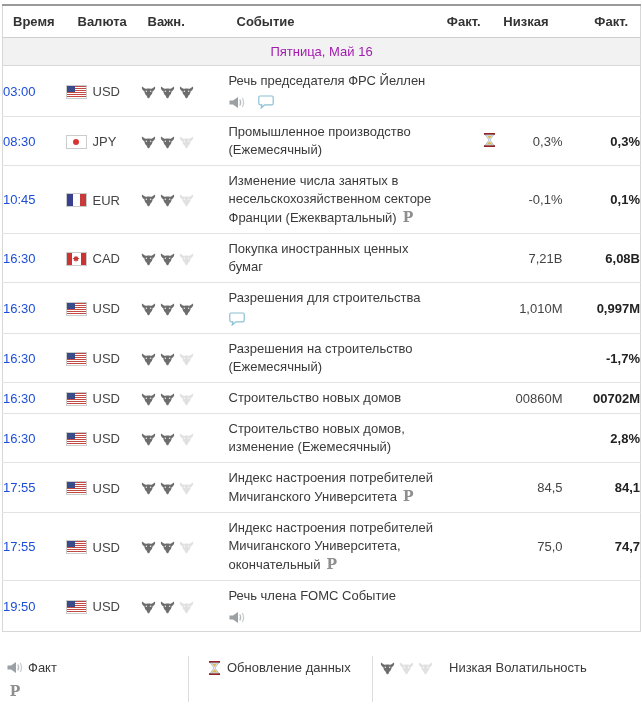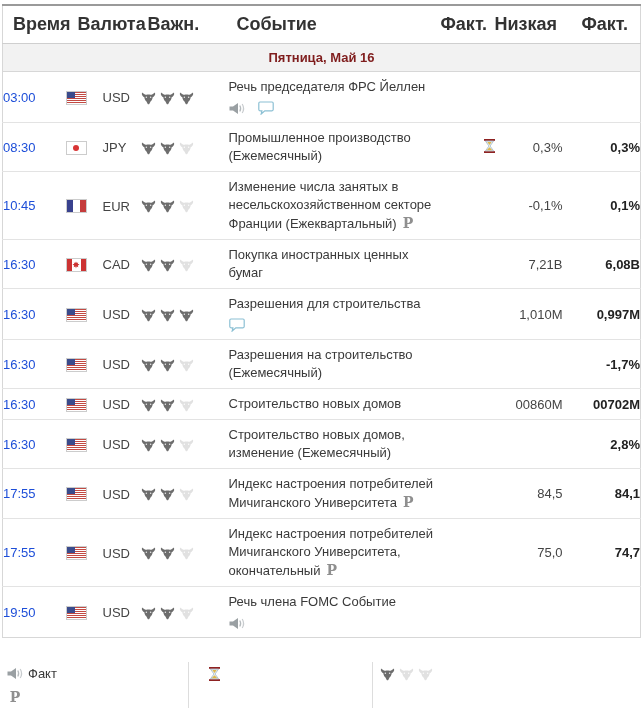--- a/index.html
+++ b/index.html
@@ -1,35 +1,35 @@
 <!DOCTYPE html>
 <html><head>
 <meta charset="utf-8">
 <style>
   html,body{margin:0;padding:0;background:#fff;}
   body{width:642px;font-family:"Liberation Sans",sans-serif;font-size:13px;color:#333;}
   .wrap{padding:4px 2px 0 2px;}
 
   table.cal{width:638px;border-collapse:collapse;border-left:1px solid #d7d7d7;border-right:1px solid #d7d7d7;border-bottom:1px solid #d7d7d7;border-top:2px solid #9a9a9a;table-layout:fixed;}
   col.c1{width:64px}col.c2{width:74px}col.c3{width:88px}col.c4{width:212px}col.c5{width:54px}col.c6{width:68px}col.c7{width:78px}
-  thead th{font-weight:bold;text-align:left;font-size:18px;color:#333;padding:8px 0 8px 0;border-bottom:1px solid #cfcfcf;white-space:nowrap;}
+  thead th{font-weight:bold;text-align:left;font-size:13px;color:#333;padding:8px 0 8px 0;border-bottom:1px solid #cfcfcf;white-space:nowrap;}
   th.h-time{padding-left:10px}
   th.h-cur{padding-left:11px}
   th.h-imp{padding-left:7px}
   th.h-event{padding-left:8px}
   th.h-num{text-align:right;padding-right:14px}
   th.h-prev{text-align:right;padding-right:12px}
 
-  tr.date-row td{background:#f2f2f2;text-align:center;font-weight:bold;color:#7f1d1d;padding:6px 0;border-bottom:1px solid #d7d7d7;}
+  tr.date-row td{background:#f2f2f2;text-align:center;font-weight:normal;color:#a21caf;padding:6px 0;border-bottom:1px solid #d7d7d7;}
 
   tr.event-row td{border-bottom:1px solid #e3e3e3;vertical-align:middle;padding:6px 0;}
   tr.event-row:last-child td{border-bottom:none;}
   td.c-time{padding-left:10px;color:#1d4ed8;}
   td.c-cur{padding-left:20px;white-space:nowrap;}
-  td.c-cur .cur-code{margin-left:17px;color:#444;vertical-align:middle;}
+  td.c-cur .cur-code{margin-left:7px;color:#444;vertical-align:middle;}
   td.c-imp{padding-left:7px;white-space:nowrap;}
   td.c-event{padding:8px 4px 8px 8px;line-height:18px;color:#3a3a3a;}
   td.c-num{text-align:right;color:#444;padding-right:14px;}
   td.c-prev{text-align:right;color:#222;font-weight:bold;padding-right:12px;}
 
   .flag{display:inline-block;width:19px;height:12px;position:relative;box-shadow:0 0 0 1px #ccc;vertical-align:middle;overflow:hidden;background:#fff;}
   .flag svg{position:absolute;left:0;top:0;}
   .flag .canton{position:absolute;left:0;top:0;width:8px;height:6px;background:#3a4b8c;}
   .flag .sun{position:absolute;left:6px;top:3px;width:6px;height:6px;border-radius:50%;background:#d83434;}
   .flag-us{background:repeating-linear-gradient(180deg,#c24a43 0 1px,#fff 1px 2px);}
@@ -435,20 +435,21 @@
           <div class="legend-item">
             <span class="li-icon">
               <svg width="11" height="14" viewBox="0 0 11 14" xmlns="http://www.w3.org/2000/svg">
                 <rect x="0" y="0" width="11" height="1.8" fill="#8e2222"></rect>
                 <rect x="0" y="12.2" width="11" height="1.8" fill="#8e2222"></rect>
                 <path d="M1.5,2.2 H9.5 L6,7 L9.5,11.8 H1.5 L5,7 Z" fill="#eef4f8" stroke="#9fb6c6" stroke-width="0.8"></path>
                 <path d="M3.3,3 H7.7 L5.5,6 Z" fill="#ddb84e"></path>
                 <path d="M5.5,8.2 L8.4,11.2 H2.6 Z" fill="#ddb84e"></path>
               </svg>
             </span>
+            <span class="li-label">Обновление данных</span>
           </div>
         </div>
       <div class="legend-col col-c">
           <div class="legend-item">
             <span class="li-bulls"><svg class="bull" width="15" height="13" viewBox="0 0 16 14" xmlns="http://www.w3.org/2000/svg">
                 <path fill="#6d6d6d" d="M1,0.5 C0.2,3 1.8,5.2 4,5.8 L5,3.2 C3.5,2.3 2.3,1.4 1,0.5 Z"></path>
                 <path fill="#6d6d6d" d="M15,0.5 C15.8,3 14.2,5.2 12,5.8 L11,3.2 C12.5,2.3 13.7,1.4 15,0.5 Z"></path>
                 <path fill="#6d6d6d" d="M4.2,3.2 C5.5,2.4 10.5,2.4 11.8,3.2 C13.2,5.5 12.2,8.6 10.2,10.2 L9,12.6 C8.5,13.5 7.5,13.5 7,12.6 L5.8,10.2 C3.8,8.6 2.8,5.5 4.2,3.2 Z"></path>
                 <circle cx="5.7" cy="5.6" r="0.8" fill="#ffffff" opacity="0.85"></circle>
                 <circle cx="10.3" cy="5.6" r="0.8" fill="#ffffff" opacity="0.85"></circle>
@@ -458,20 +459,21 @@
                 <path fill="#e1e1e1" d="M4.2,3.2 C5.5,2.4 10.5,2.4 11.8,3.2 C13.2,5.5 12.2,8.6 10.2,10.2 L9,12.6 C8.5,13.5 7.5,13.5 7,12.6 L5.8,10.2 C3.8,8.6 2.8,5.5 4.2,3.2 Z"></path>
                 <circle cx="5.7" cy="5.6" r="0.8" fill="#ffffff" opacity="0.85"></circle>
                 <circle cx="10.3" cy="5.6" r="0.8" fill="#ffffff" opacity="0.85"></circle>
               </svg><svg class="bull" width="15" height="13" viewBox="0 0 16 14" xmlns="http://www.w3.org/2000/svg">
                 <path fill="#e1e1e1" d="M1,0.5 C0.2,3 1.8,5.2 4,5.8 L5,3.2 C3.5,2.3 2.3,1.4 1,0.5 Z"></path>
                 <path fill="#e1e1e1" d="M15,0.5 C15.8,3 14.2,5.2 12,5.8 L11,3.2 C12.5,2.3 13.7,1.4 15,0.5 Z"></path>
                 <path fill="#e1e1e1" d="M4.2,3.2 C5.5,2.4 10.5,2.4 11.8,3.2 C13.2,5.5 12.2,8.6 10.2,10.2 L9,12.6 C8.5,13.5 7.5,13.5 7,12.6 L5.8,10.2 C3.8,8.6 2.8,5.5 4.2,3.2 Z"></path>
                 <circle cx="5.7" cy="5.6" r="0.8" fill="#ffffff" opacity="0.85"></circle>
                 <circle cx="10.3" cy="5.6" r="0.8" fill="#ffffff" opacity="0.85"></circle>
               </svg></span>
+            <span class="li-label">Низкая Волатильность</span>
           </div>
           <div class="legend-item">
             <span class="li-bulls"></span>
           </div>
         </div>
     </div>
   </div>
 
 </div>
 

